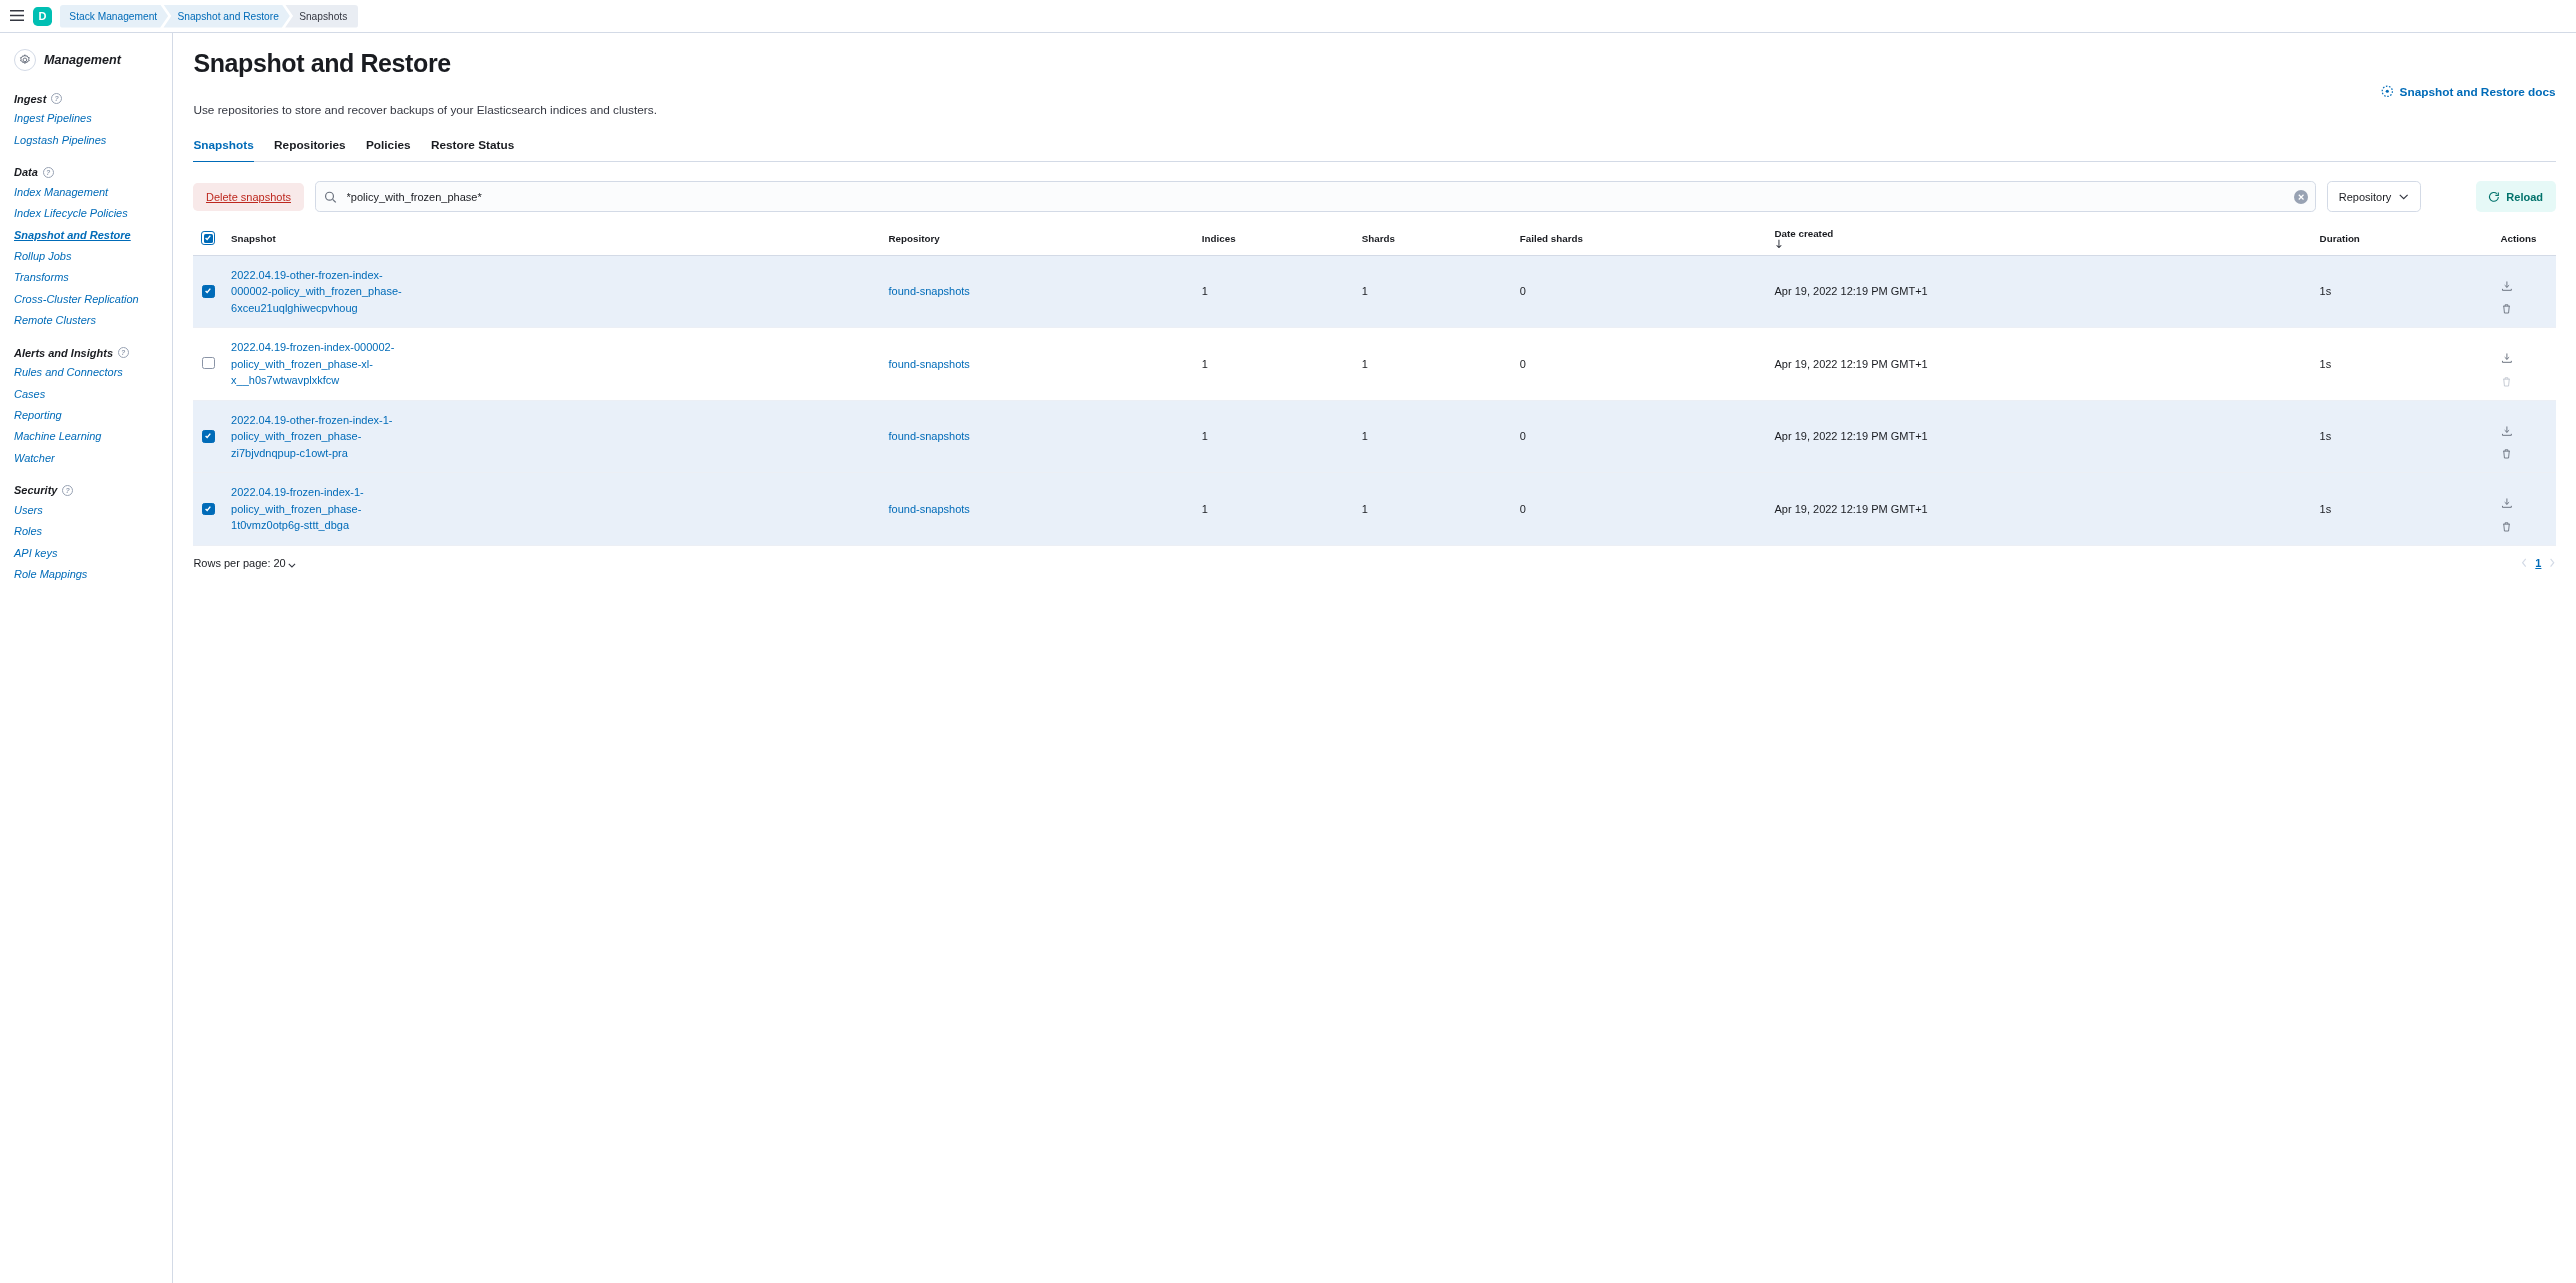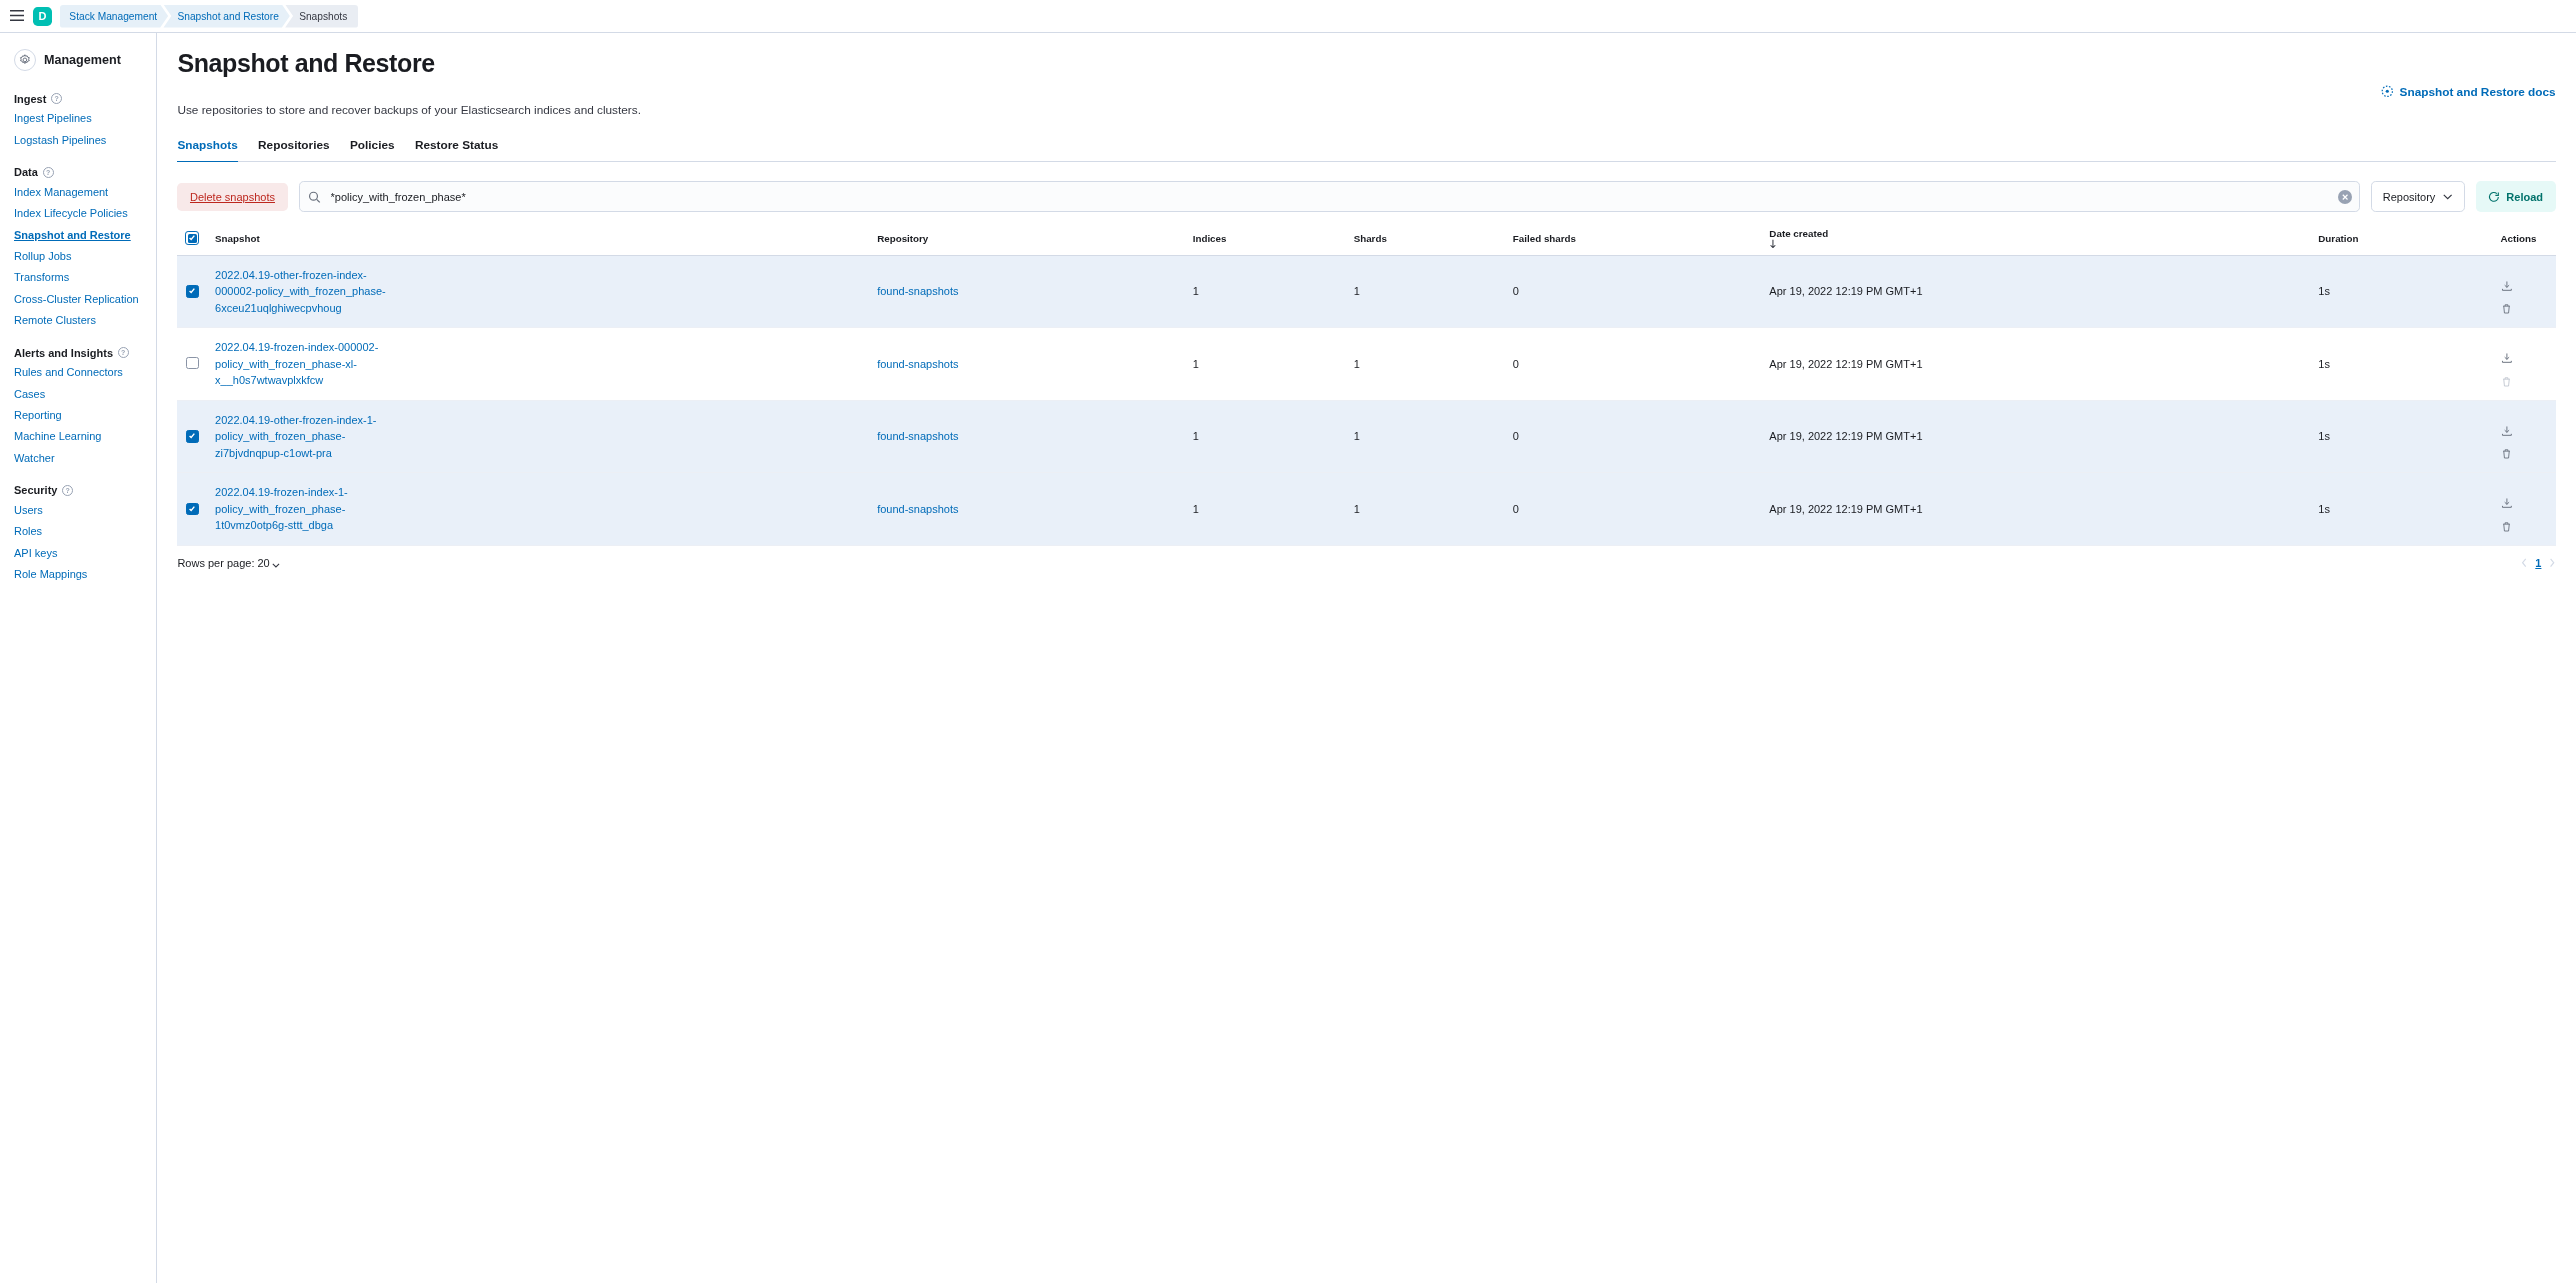--- a/index.html
+++ b/index.html
@@ -49,22 +49,22 @@
     clip-path: polygon(0 0, calc(100% - 7.9px) 0, 100% 50%, calc(100% - 7.9px) 100%, 0 100%, 7.9px 50%);
     margin-left: -4.7px;
   }
   .crumb.first { clip-path: polygon(0 0, calc(100% - 7.9px) 0, 100% 50%, calc(100% - 7.9px) 100%, 0 100%); border-radius: 3.1px 0 0 3.1px; margin-left: 0; padding-left: 9.4px;}
   .crumb.last { background: #e9edf3; color: #343741; cursor: default; border-radius: 0 3.1px 3.1px 0; clip-path: polygon(0 0, 100% 0, 100% 100%, 0 100%, 7.9px 50%); padding-right: 11px;}
 
   .body { display: flex; height: calc(100vh - 33px); }
 
   
   .sidebar {
-    width: 157px; flex-shrink: 0; border-right: 0.8px solid var(--border);
-    padding: 12.6px 0 19px; overflow-y: auto;
+    width: 173px; flex-shrink: 0; border-right: 0.8px solid var(--border);
+    padding: 12.6px 0 19px; overflow-y: auto; font-style: italic;
   }
   .mgmt-header { display:flex; align-items:center; gap:7.9px; padding: 3.1px 14px 11px; }
   .mgmt-icon {
     width: 22px; height: 22px; border-radius: 50%; border: 0.8px solid var(--border);
     display:flex; align-items:center; justify-content:center; color:#69707d;
   }
   .mgmt-title { font-weight: 700; font-size: 12.6px; }
   .nav-group { padding: 7.9px 0 4.7px; }
   .nav-group-title { font-weight:700; font-size:11px; padding: 3.1px 14px; display:flex; align-items:center; gap:4.7px; cursor: default; }
   .nav-group-title .qmark { width:11px;height:11px;border-radius:50%;border:0.8px solid #98a2b3; display:inline-flex;align-items:center;justify-content:center;font-size:7px;color:#98a2b3;}
@@ -85,21 +85,21 @@
   .toolbar { display:flex; align-items:center; gap: 11px; margin-bottom: 4.7px; }
   .delete-btn { background: var(--danger-bg); color: var(--danger-text); border: none; border-radius: 4.7px; padding: 7.9px 12.6px; font-size:11px; font-weight:500; cursor:pointer;text-decoration:underline; }
   .search-wrap { flex:1; position:relative; }
   .search-wrap input {
     width: 100%; height: 31px; border: 0.8px solid var(--border); border-radius: 4.7px;
     padding: 0 30px 0 31px; font-size: 11px; background: #fbfcfd; color: var(--text);
   }
   .search-wrap .mag { position:absolute; left:9.4px; top:50%; transform:translateY(-50%); color:#69707d; }
   .search-wrap .clear { position:absolute; right:7.9px; top:50%; transform:translateY(-50%); width:14px;height:14px;border-radius:50%;background:#98a2b3;color:#fff;display:flex;align-items:center;justify-content:center;font-size:8.6px;cursor:pointer;}
   .repo-filter { height:31px; border:0.8px solid var(--border); border-radius:4.7px; padding:0 11px; display:flex; align-items:center; gap:7.9px; font-size:11px; cursor:pointer; background: #fff;}
-  .reload-btn { height:31px; border:none; border-radius:4.7px; padding:0 12.6px; display:flex; align-items:center; gap:6.3px; background: var(--success-bg); color: var(--success-text); font-weight:600; cursor:pointer; font-size:11px;}
+  .reload-btn { height:31px; border:none; border-radius:4.7px; padding:0 12.6px; display:flex; align-items:center; gap:6.3px; background: var(--success-bg); color: var(--success-text); font-weight:600; cursor:pointer; font-size:11px;margin-left:44px;}
 
   
   table.snap { width:100%; border-collapse: collapse; margin-top: 9.4px; }
   table.snap th { text-align:left; font-size:9.8px; font-weight:700; padding: 6.3px 7.9px; border-bottom: 0.8px solid var(--border); white-space:nowrap; vertical-align: middle;}
   table.snap th.sorted { cursor:pointer; }
   table.snap th .sort-arrow { margin-left: 3.1px; }
   table.snap td { padding: 11px 7.9px; border-bottom: 0.8px solid var(--border-light); font-size: 11px; vertical-align: middle; }
   table.snap tr.selected td { background: var(--selected-row); }
   .snap-name { color: var(--link); cursor:pointer; max-width: 188px; word-break: break-word; line-height: 1.5; }
   .repo-link { color: var(--link); cursor:pointer; }

